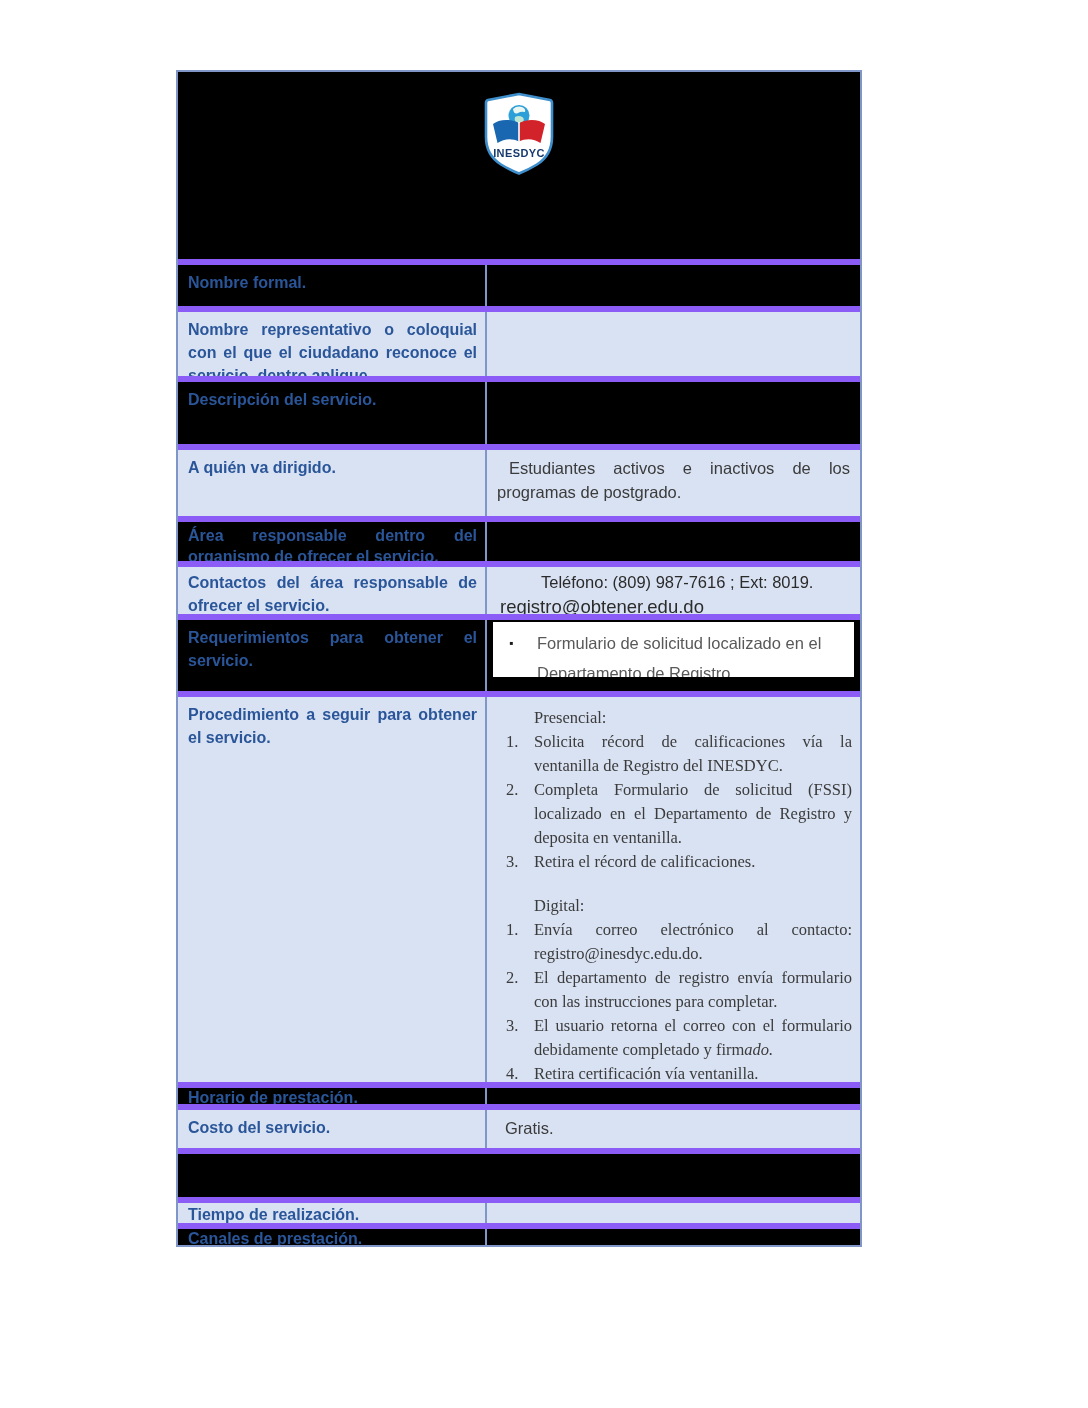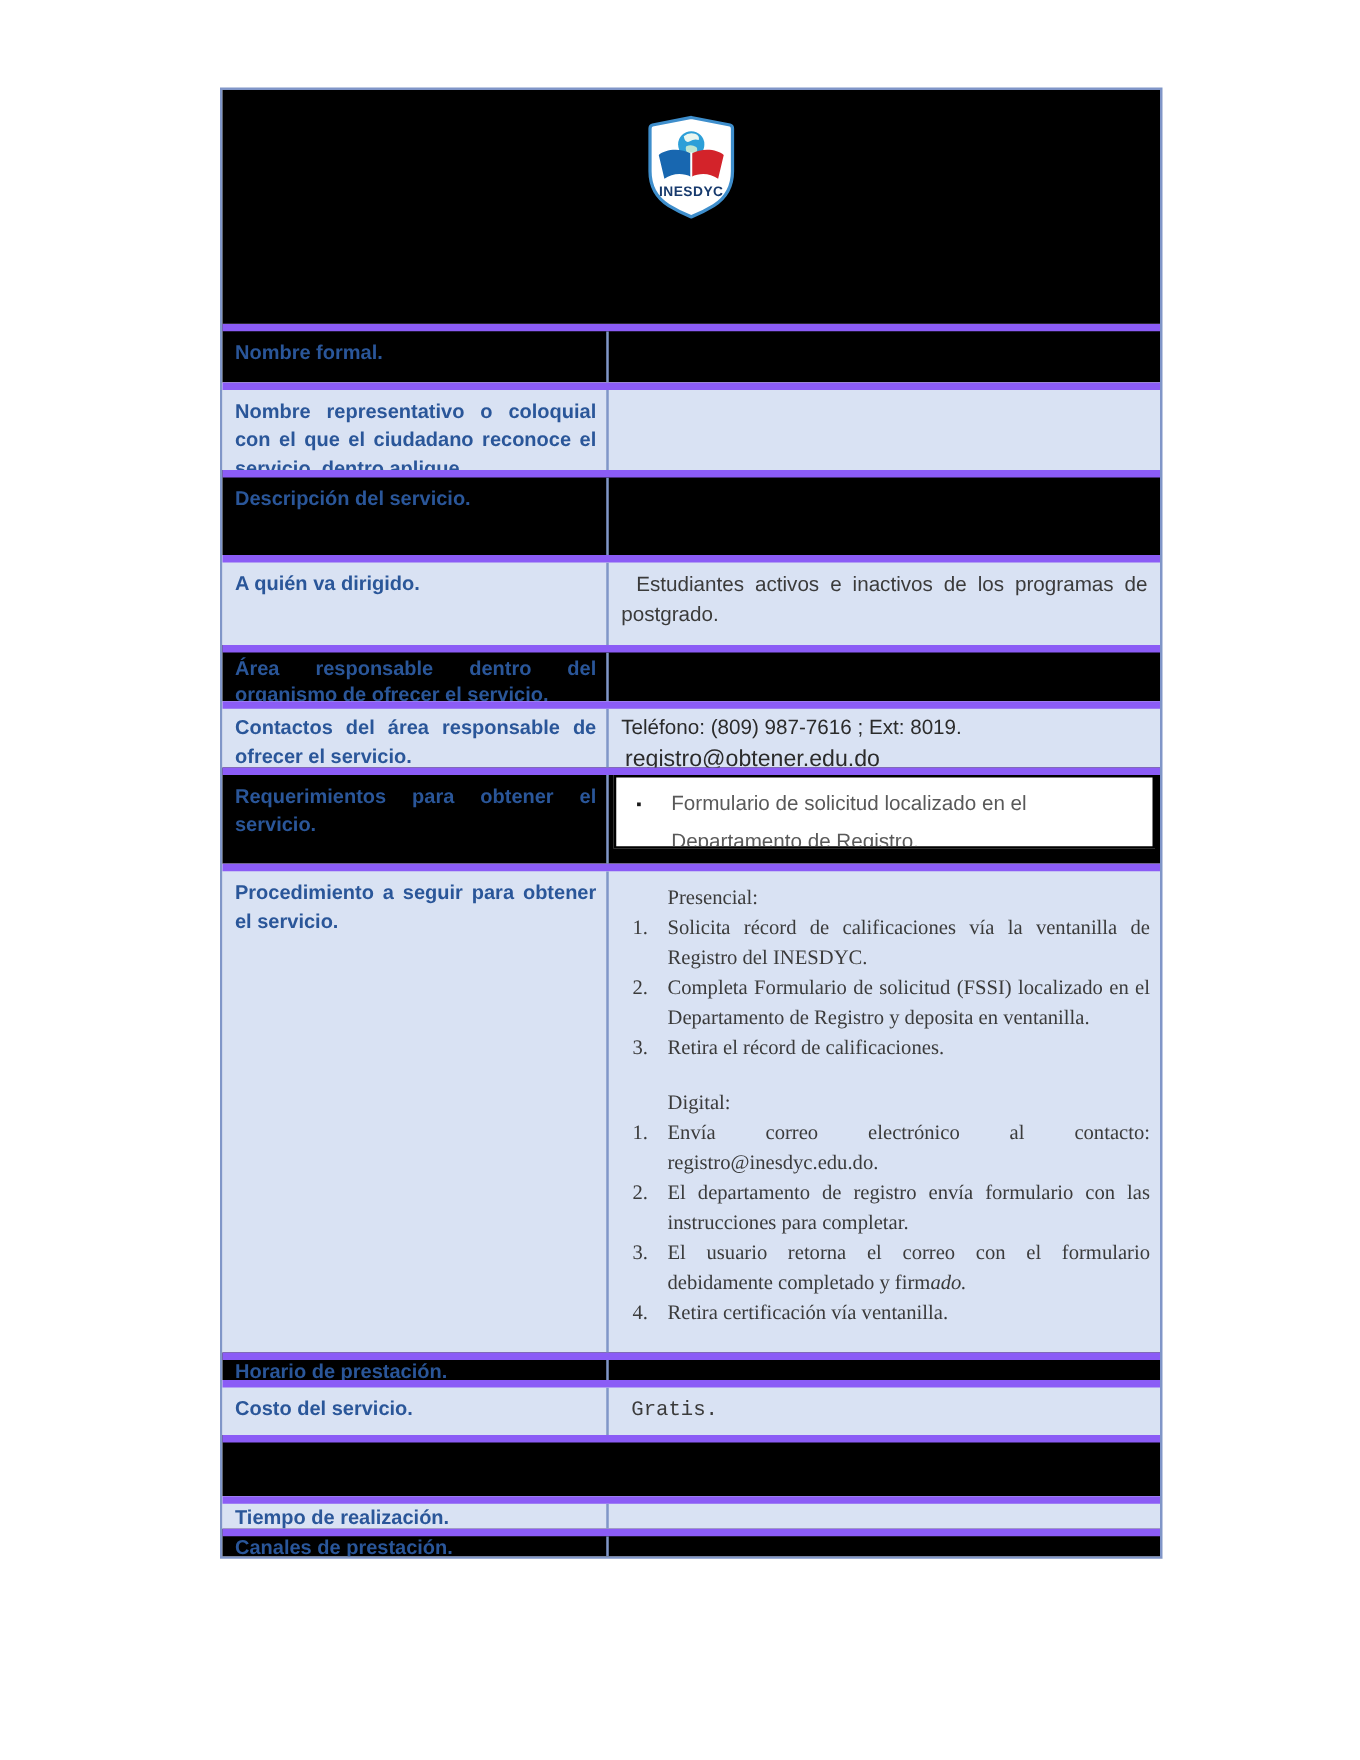--- a/index.html
+++ b/index.html
@@ -2,21 +2,21 @@
 <html><head>
 <meta charset="utf-8">
 <style>
   html,body{margin:0;padding:0;}
   body{
     width:1088px;height:1408px;position:relative;background:#ffffff;
     font-family:"Liberation Sans", sans-serif;
     -webkit-font-smoothing:antialiased;
   }
   .doc{
-    position:absolute;left:176px;top:70px;width:754px;
+    position:absolute;left:176px;top:70px;width:686px;
     border:2px solid #8096C8;box-sizing:border-box;background:#fff;
   }
   .banner{
     height:187px;background:#000;position:relative;
   }
   .logo{
     position:absolute;left:50%;top:20px;transform:translateX(-50%);
   }
   .row{display:flex;border-top:6px solid #8b5cf6;box-sizing:border-box;overflow:hidden;}
   .cell-l{
@@ -30,38 +30,38 @@
     color:#3b3b3b;font-size:16.5px;line-height:24px;
     padding:6px 10px 4px 10px;
     border-radius:19px;
   }
   .dark{background:#000;}
   .light{background:#D9E2F3;}
   .dark .cell-r{color:#d9e2f3;}
   .justify{text-align:justify;}
   .indented{text-indent:12px;}
   .email-line{font-size:18.5px;line-height:26px;padding-left:3px;color:#2b2b2b;}
-  .phone-line{color:#2b2b2b;}
+  .phone-line{color:#2b2b2b;margin-left:44px;}
   
   .req-box{
     background:#ffffff;border:2px solid #000;box-sizing:border-box;
     margin:0 4px;height:59px;overflow:hidden;
     display:flex;color:#595959;font-size:16.5px;line-height:30px;
     padding:6px 8px 0 16px;
   }
   .req-bullet{width:28px;flex:none;font-size:12px;color:#1a1a1a;}
   .req-text{flex:1;}
   
   .proc{padding:9px 8px 0 10px;font-family:Liberation Serif, serif;}
   .proc-title{margin-left:37px;}
   .proc-title.spaced{margin-top:20px;}
   .step{display:flex;}
   .step .num{width:37px;flex:none;padding-left:9px;box-sizing:border-box;}
   .step .txt{flex:1;text-align:justify;}
-  .gratis{padding-left:18px;font-family:Liberation Mono, monospace;}
+  .gratis{padding-left:18px;}
 </style>
 </head>
 <body>
 
 <div class="doc">
 
   <div class="banner">
     <svg class="logo" width="74" height="84" viewBox="0 0 74 84">
       <path d="M37 2 L68 8 Q70 8.5 70 11 L70 45 Q70 63 55 72.5 Q46 78 37 81.5 Q28 78 19 72.5 Q4 63 4 45 L4 11 Q4 8.5 6 8 Z" fill="#ffffff" stroke="#3E8ECC" stroke-width="2.6"></path>
       <circle cx="37" cy="23.5" r="10.5" fill="#2D9FD8"></circle>

